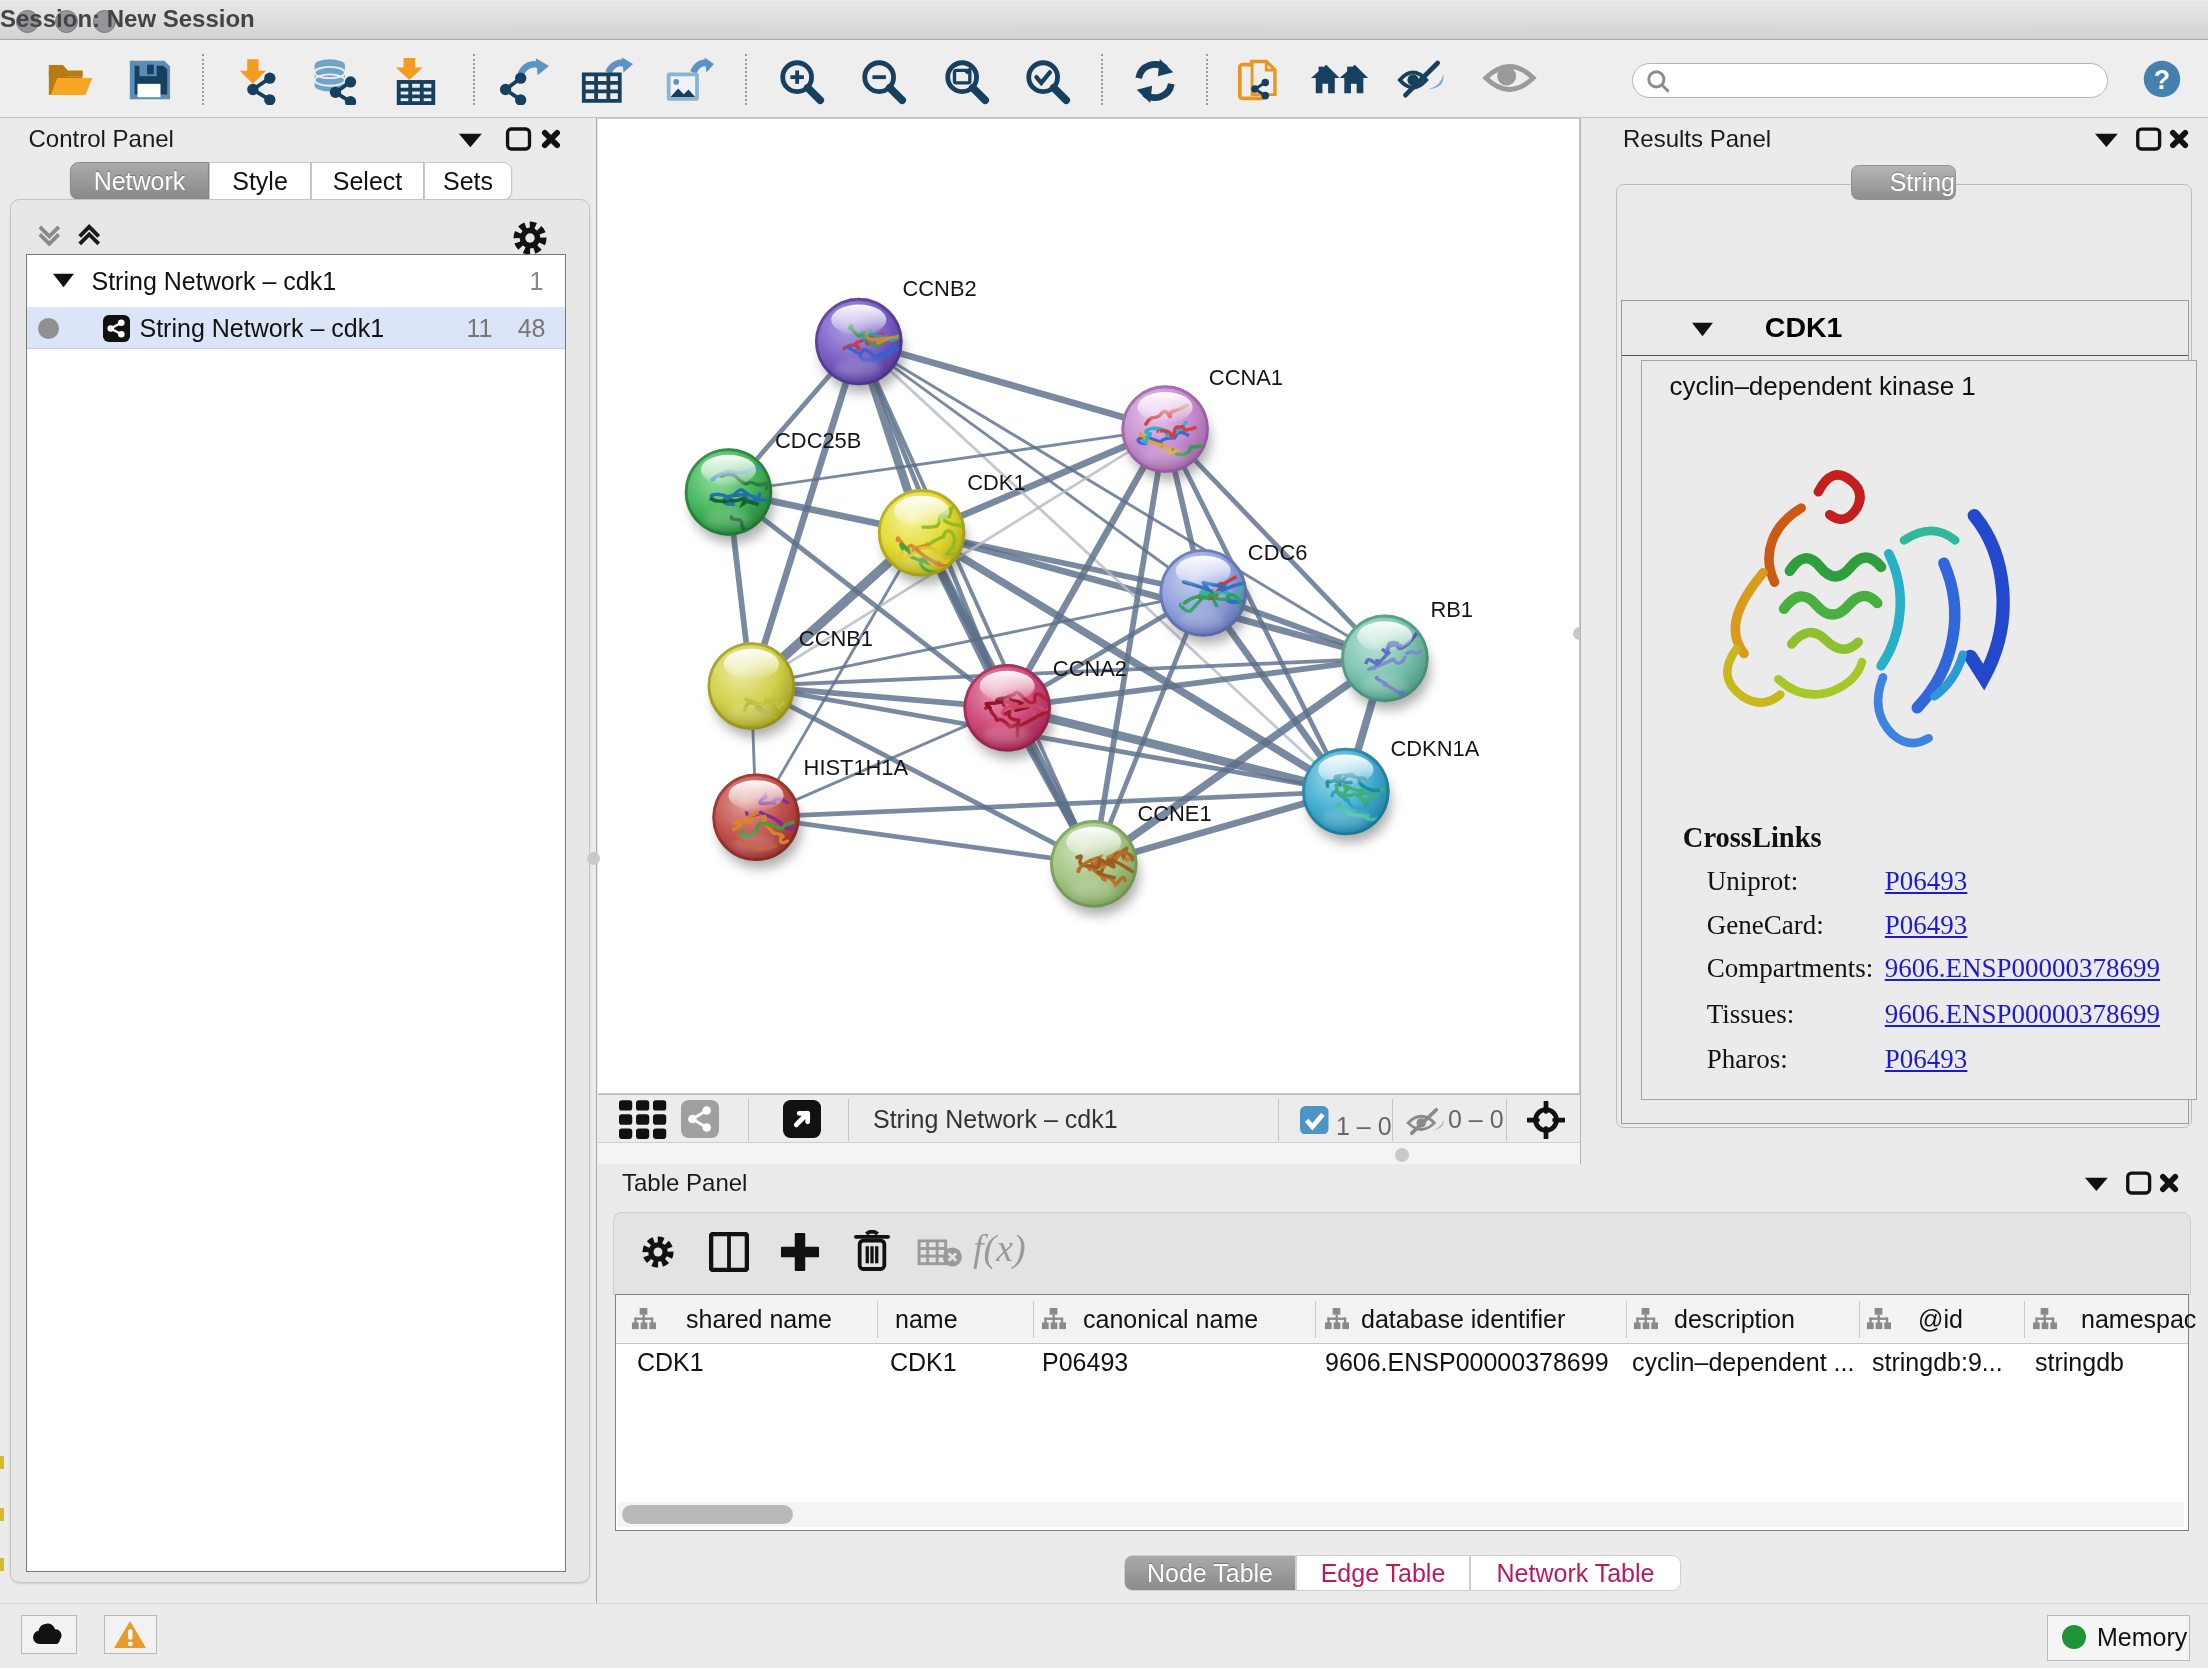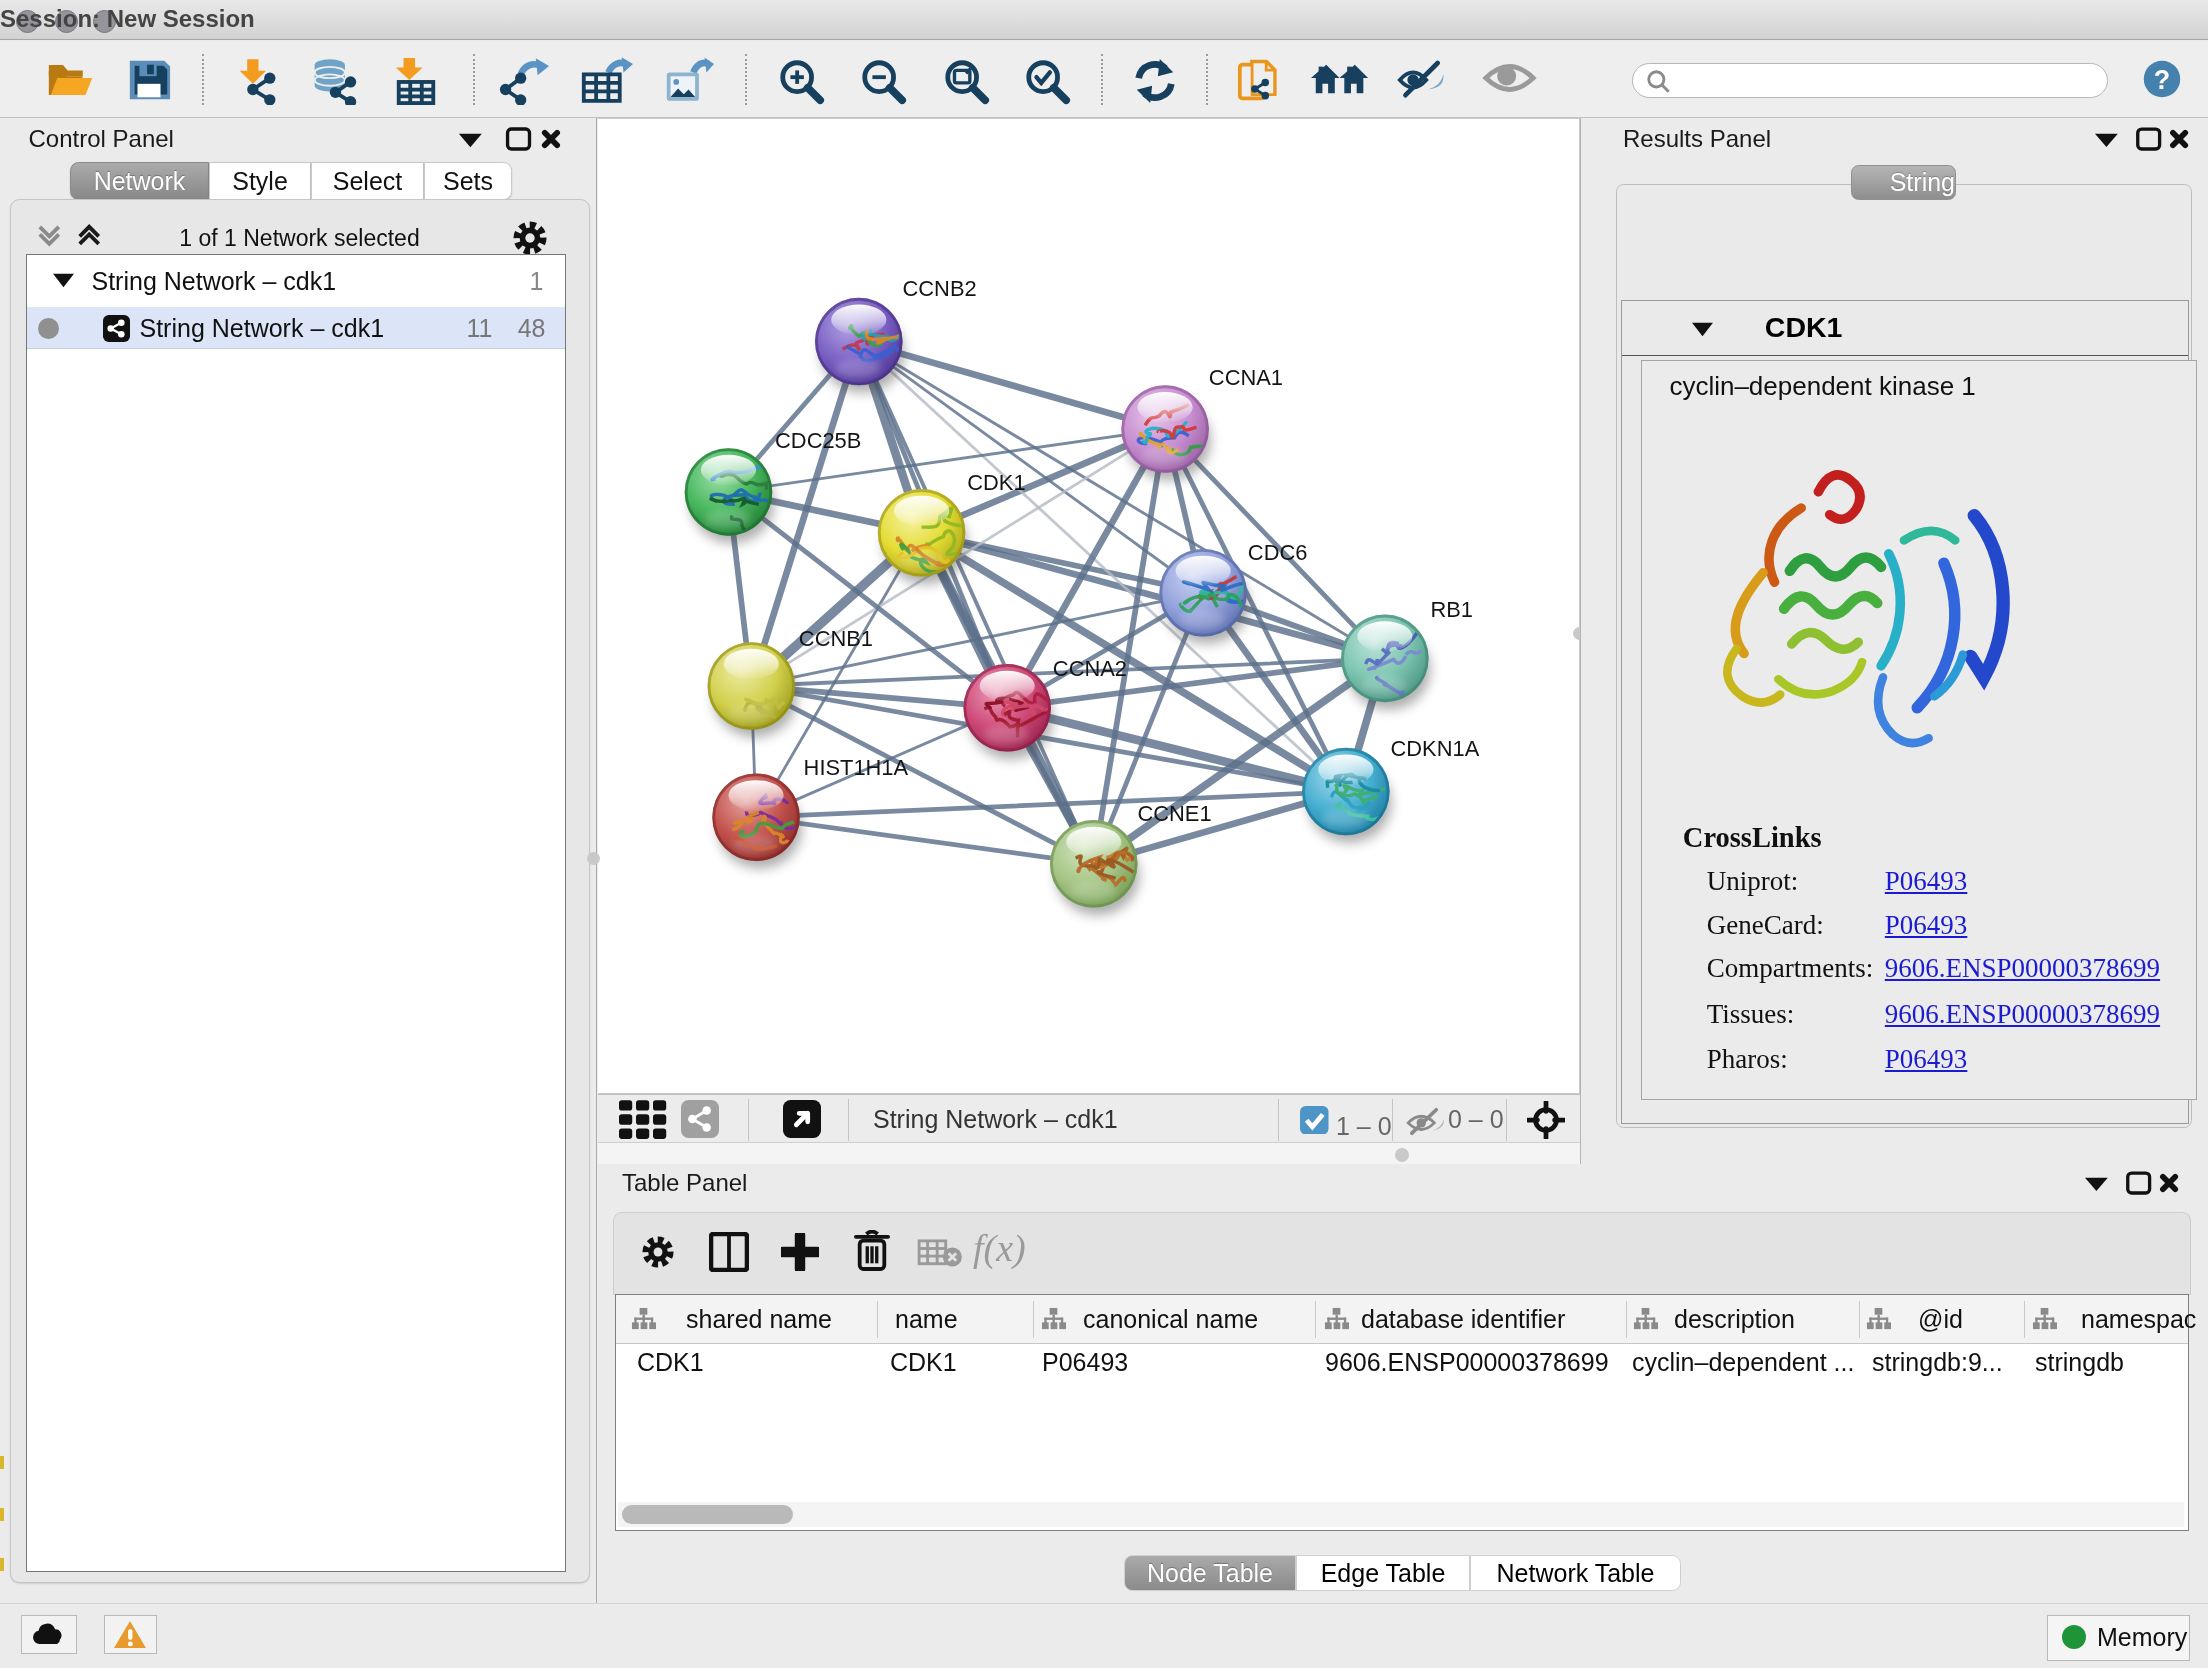--- a/index.html
+++ b/index.html
@@ -82,21 +82,21 @@
   background:#f3f3f3; border-bottom:1px solid #c6c6c6; }
 .th { position:absolute; top:0; height:49px; font-size:25px; color:#111;
   line-height:48px; }
 .thsep { position:absolute; top:5.7px; height:37px; width:0; border-left:1px solid #c9c9c9; }
 .td { position:absolute; top:46px; height:42px; font-size:25px; color:#111; }
 #tp-scroll { position:absolute; left:1.9px; bottom:2.9px; width:1566px; height:25px;
   background:#f4f4f4; }
 #tp-thumb { position:absolute; left:3.8px; top:2.9px; width:171px; height:19px;
   background:#b9b9b9; border-radius:9.5px; }
 .bottab { position:absolute; top:1555px; height:36px; line-height:34px; text-align:center;
-  font-size:25px; background:#ffffff; border:1px solid #cfcfcf; color:#000000; }
+  font-size:25px; background:#ffffff; border:1px solid #cfcfcf; color:#be185d; }
 .bottab.sel { background:linear-gradient(#aaaaaa,#8b8b8b); color:#fff;
   text-shadow:0 -1px 1px rgba(0,0,0,0.3); }
 
 
 #statusbar { left:0; top:1603px; width:2208px; height:66px; background:#ebebeb;
   border-top:1px solid #d5d5d5; }
 .stbtn { position:absolute; background:#f2f2f2; border:1.9px solid #b9b9b9; }
 #memorybtn { position:absolute; left:2047px; top:10.5px; width:143px; height:46px;
   background:#f5f5f5; border:1.9px solid #b9b9b9; font-size:25px; color:#111;
   line-height:42px; text-align:left; padding-left:49px; }
@@ -285,21 +285,20 @@
     <div class="cptab sel" style="left:0; width:139px; border-radius:8.6px 0 0 8.6px;">Network</div>
     <div class="cptab" style="left:139px; width:102px;">Style</div>
     <div class="cptab" style="left:241px; width:113px;">Select</div>
     <div class="cptab" style="left:354px; width:88px; border-radius:0 8.6px 8.6px 0;">Sets</div>
   </div>
   <div id="cp-box">
     <svg style="position:absolute; left:25px; top:23px;" width="76" height="28.5" viewBox="0 0 80 30">
       <path d="M4 4 L14 14 L24 4 M4 12 L14 22 L24 12" fill="none" stroke="#8a8a8a" stroke-width="4"></path>
       <path d="M46 14 L56 4 L66 14 M46 22 L56 12 L66 22" fill="none" stroke="#1a1a1a" stroke-width="4"></path>
     </svg>
-    <div style="position:absolute; left:0; top:25px; width:100%; text-align:center; font-size:23px; color:#111;">1 of 1 Network selected</div>
     <svg style="position:absolute; left:502px; top:21px;" width="34" height="34" viewBox="0 0 36 36">
       <circle cx="18" cy="18" r="13" fill="none" stroke="#111" stroke-width="9" stroke-dasharray="5.9 4.2"></circle>
       <circle cx="18" cy="18" r="11" fill="#111"></circle>
       <circle cx="18" cy="18" r="5" fill="#e7e7e7"></circle>
     </svg>
     <div id="cp-list">
       <div class="cprow" style="top:0; height:52px; line-height:52px;">
         <svg style="position:absolute; left:24px; top:16px;" width="25" height="19" viewBox="0 0 26 20">
             <path d="M2 3 L24 3 L13 17 Z" fill="#111"></path>
           </svg>

